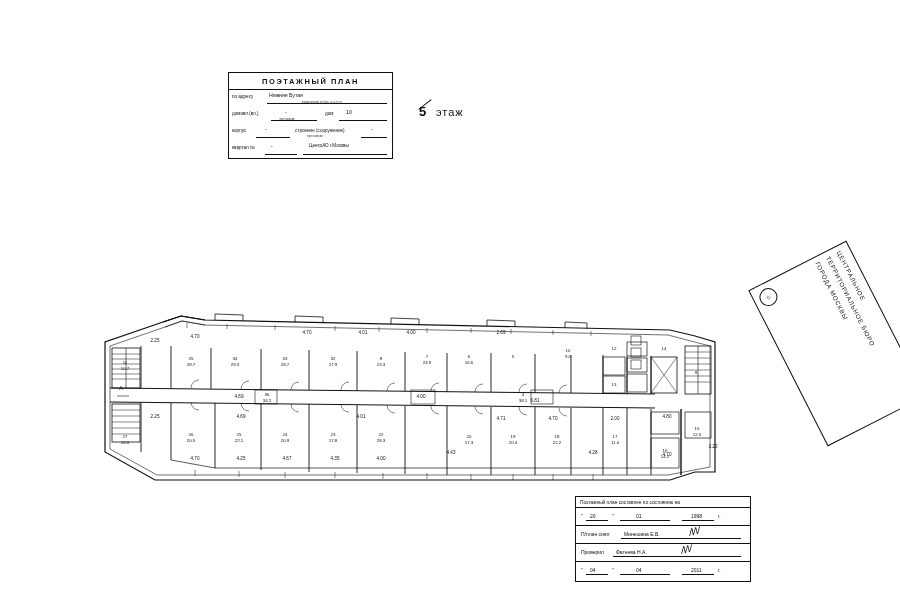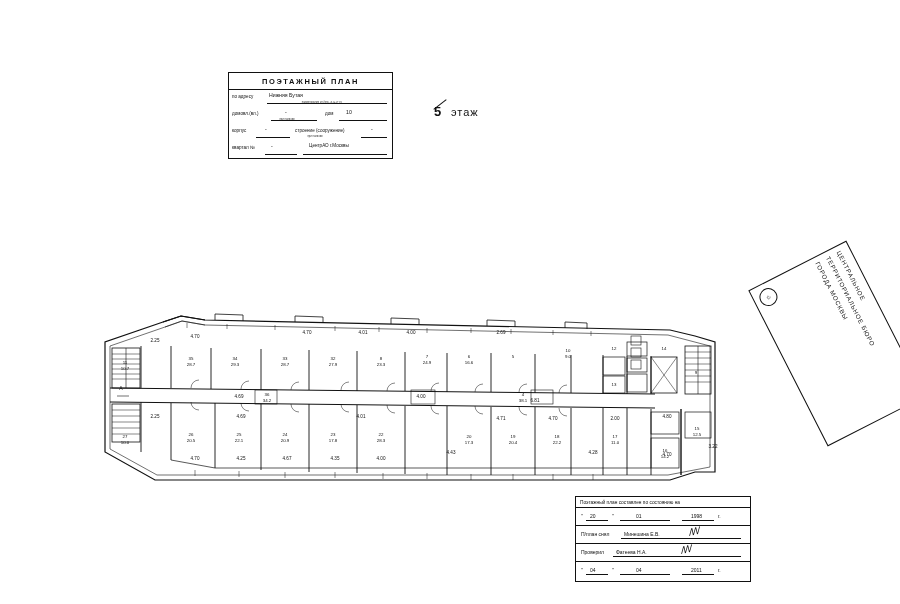--- a/index.html
+++ b/index.html
@@ -71,21 +71,21 @@
   }
   .rule {
     position: absolute;
     border-bottom: 0.6px solid #111;
     height: 0;
   }
 
   
   .floor-label {
     position: absolute;
-    left: 434px;
+    left: 419px;
     top: 60px;
     font-size: 11px;
     letter-spacing: 1px;
   }
   .floor-num {
     font-size: 13px;
     font-weight: bold;
     position: relative;
   }
   .floor-num .strike {

